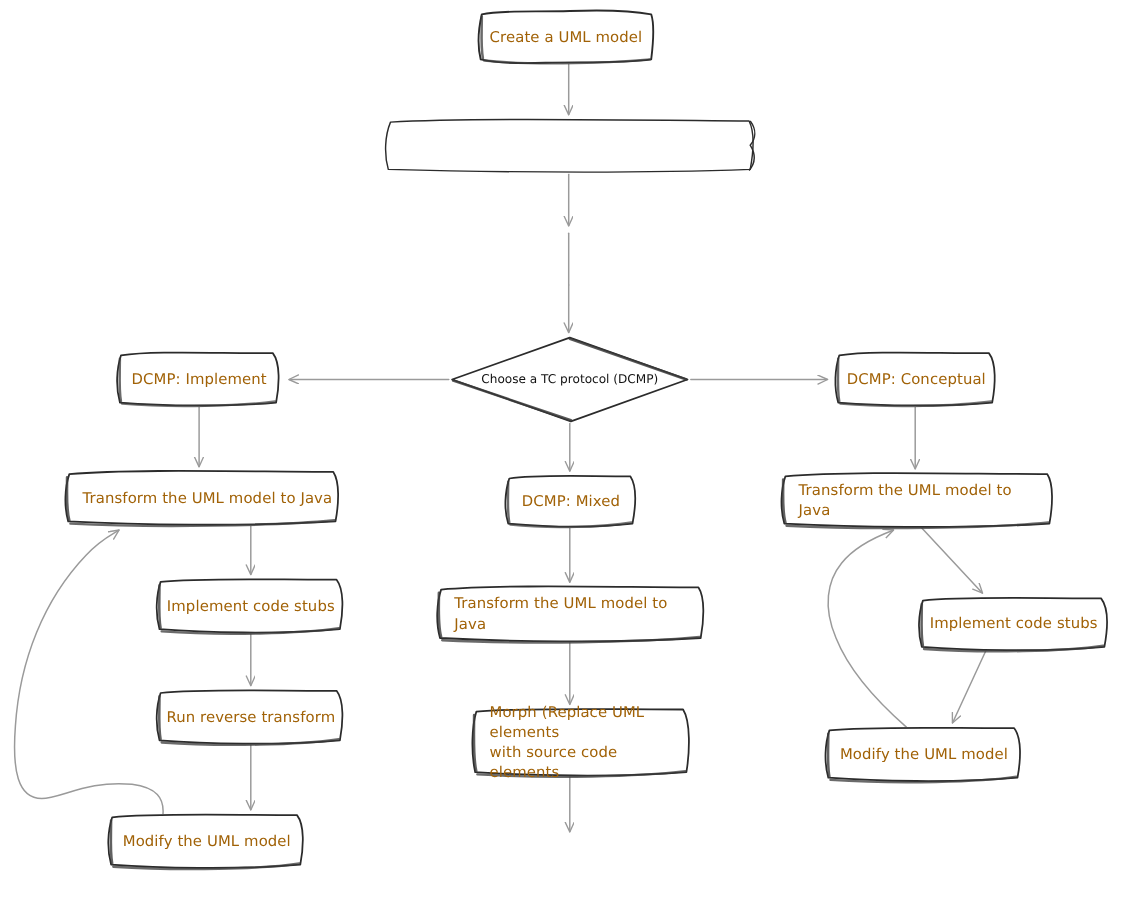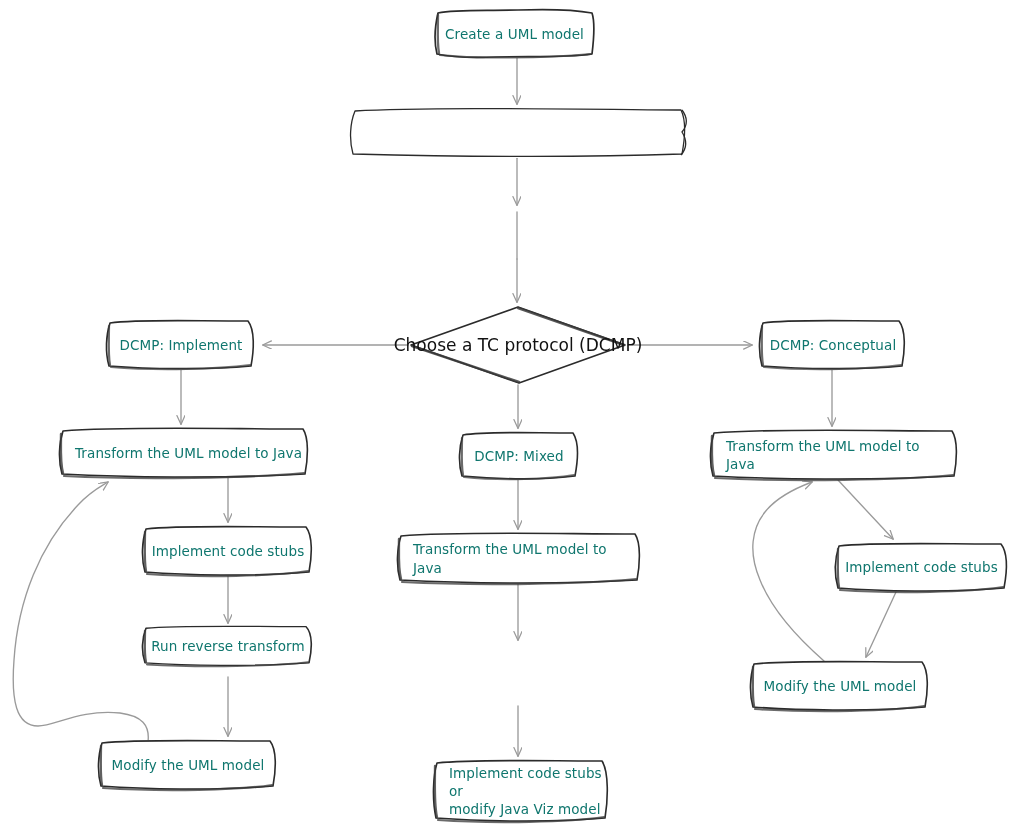--- a/index.html
+++ b/index.html
@@ -26,21 +26,21 @@
     height: 835px;
     pointer-events: none;
   }
   .node {
     position: absolute;
     box-sizing: border-box;
     display: flex;
     align-items: center;
     justify-content: flex-start;
     background: #ffffff;
-    color: #0f766e;
+    color: #a16207;
     font-family: "DejaVu Sans", sans-serif;
     font-size: 13.5px;
     line-height: 1.35;
     letter-spacing: 0.1px;
     white-space: pre-line;
     z-index: 3;
   }
   .node .node-label {
     position: relative;
     z-index: 4;
@@ -65,21 +65,21 @@
     position: absolute;
     z-index: 3;
     display: flex;
     align-items: center;
     justify-content: center;
   }
   .diamond .diamond-label {
     position: absolute;
     z-index: 5;
     white-space: nowrap;
-    font-size: 17px;
+    font-size: 11px;
     color: #111111;
     background: transparent;
     left: 50%;
     top: 50%;
     transform: translate(-50%, -50%);
     text-align: center;
   }
   .diamond .sketch {
     position: absolute;
     left: 0;
@@ -216,21 +216,21 @@
   <div class="node center-label" style="left:140px; top:526px; width:176px; height:50px;">
     <svg class="sketch" viewBox="0 0 188 62" preserveAspectRatio="none">
       <path d="M12,9 C45,5 110,7 172,7 C179,16 178,36 175,52
                C120,57 50,55 11,52 C7,38 8,21 12,9 Z" fill="#ffffff" stroke="#2b2b2b" stroke-width="1.6" stroke-linejoin="round"></path>
       <path d="M11,12 C11,26 10,40 12,51" fill="none" stroke="#3a3a3a" stroke-width="2.3" stroke-linecap="round" opacity="0.8"></path>
       <path d="M13,54 C70,58 140,56 174,51" fill="none" stroke="#3a3a3a" stroke-width="2.2" stroke-linecap="round" opacity="0.75"></path>
     </svg>
     <span class="node-label">Implement code stubs</span>
   </div>
 
-  <div class="node center-label" style="left:140px; top:627px; width:176px; height:38px;">
+  <div class="node center-label" style="left:140px; top:627px; width:176px; height:50px;">
     <svg class="sketch" viewBox="0 0 188 62" preserveAspectRatio="none">
       <path d="M12,9 C45,5 110,7 172,7 C179,16 178,36 175,52
                C120,57 50,55 11,52 C7,38 8,21 12,9 Z" fill="#ffffff" stroke="#2b2b2b" stroke-width="1.6" stroke-linejoin="round"></path>
       <path d="M11,12 C11,26 10,40 12,51" fill="none" stroke="#3a3a3a" stroke-width="2.3" stroke-linecap="round" opacity="0.8"></path>
       <path d="M13,54 C70,58 140,56 174,51" fill="none" stroke="#3a3a3a" stroke-width="2.2" stroke-linecap="round" opacity="0.75"></path>
     </svg>
     <span class="node-label">Run reverse transform</span>
   </div>
 
   <div class="node center-label" style="left:96px; top:740px; width:184px; height:50px;">
@@ -246,31 +246,31 @@
   <div class="node" style="left:395px; top:533px; width:247px; height:51px;">
     <svg class="sketch" viewBox="0 0 259 63" preserveAspectRatio="none">
       <path d="M12,9 C70,4 175,7 246,7 C252,16 251,37 248,53
                C165,58 70,56 11,53 C7,39 8,21 12,9 Z" fill="#ffffff" stroke="#2b2b2b" stroke-width="1.6" stroke-linejoin="round"></path>
       <path d="M10,12 C10,27 9,41 12,52" fill="none" stroke="#3a3a3a" stroke-width="2.4" stroke-linecap="round" opacity="0.8"></path>
       <path d="M13,55 C90,59 195,57 247,52" fill="none" stroke="#3a3a3a" stroke-width="2.2" stroke-linecap="round" opacity="0.75"></path>
     </svg>
     <span class="node-label">Transform the UML model to Java</span>
   </div>
 
-
-  <div class="node" style="left:431px; top:760px; width:180px; height:62px;">
-    <svg class="sketch" viewBox="0 0 192 74" preserveAspectRatio="none">
-      <path d="M12,9 C50,5 120,7 177,7 C184,18 183,46 180,64
-               C125,69 50,67 11,64 C7,46 8,22 12,9 Z" fill="#ffffff" stroke="#2b2b2b" stroke-width="1.6" stroke-linejoin="round"></path>
+  <div class="node" style="left:427px; top:644px; width:203px; height:62px;">
+    <svg class="sketch" viewBox="0 0 215 74" preserveAspectRatio="none">
+      <path d="M12,9 C55,5 130,7 200,7 C207,18 206,46 203,64
+               C140,69 55,67 11,64 C7,46 8,22 12,9 Z" fill="#ffffff" stroke="#2b2b2b" stroke-width="1.6" stroke-linejoin="round"></path>
       <path d="M10,12 C10,32 9,50 12,63" fill="none" stroke="#3a3a3a" stroke-width="2.3" stroke-linecap="round" opacity="0.8"></path>
-      <path d="M13,66 C70,70 145,68 179,63" fill="none" stroke="#3a3a3a" stroke-width="2.2" stroke-linecap="round" opacity="0.75"></path>
-    </svg>
-    <span class="node-label">Implement code stubs or
-modify Java Viz model</span>
-  </div>
+      <path d="M13,66 C80,70 160,68 202,63" fill="none" stroke="#3a3a3a" stroke-width="2.2" stroke-linecap="round" opacity="0.75"></path>
+    </svg>
+    <span class="node-label">Morph (Replace UML elements
+with source code elements</span>
+  </div>
+
 
   <div class="node" style="left:708px; top:430px; width:250px; height:50px;">
     <svg class="sketch" viewBox="0 0 262 62" preserveAspectRatio="none">
       <path d="M12,9 C70,4 178,7 250,7 C256,16 255,36 252,52
                C168,57 70,55 11,52 C7,38 8,21 12,9 Z" fill="#ffffff" stroke="#2b2b2b" stroke-width="1.6" stroke-linejoin="round"></path>
       <path d="M10,12 C10,26 9,40 12,51" fill="none" stroke="#3a3a3a" stroke-width="2.4" stroke-linecap="round" opacity="0.8"></path>
       <path d="M13,54 C90,58 200,56 251,51" fill="none" stroke="#3a3a3a" stroke-width="2.2" stroke-linecap="round" opacity="0.75"></path>
     </svg>
     <span class="node-label">Transform the UML model to Java</span>
   </div>

